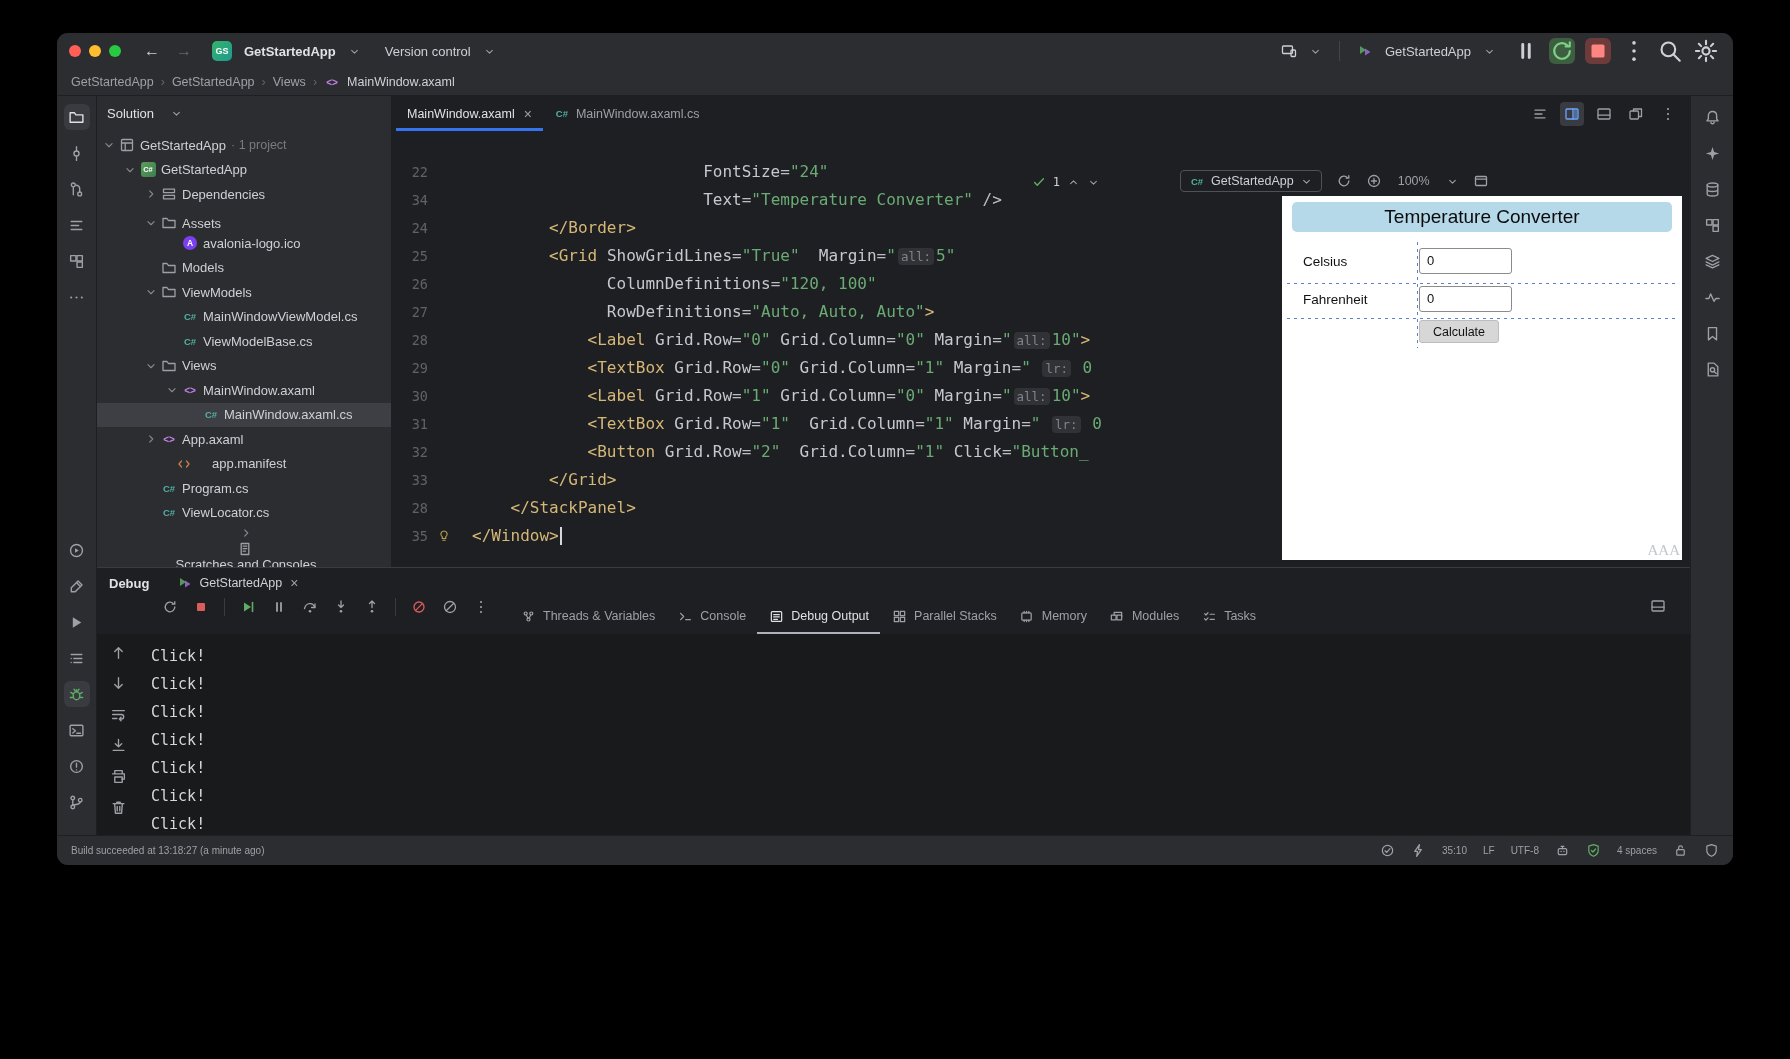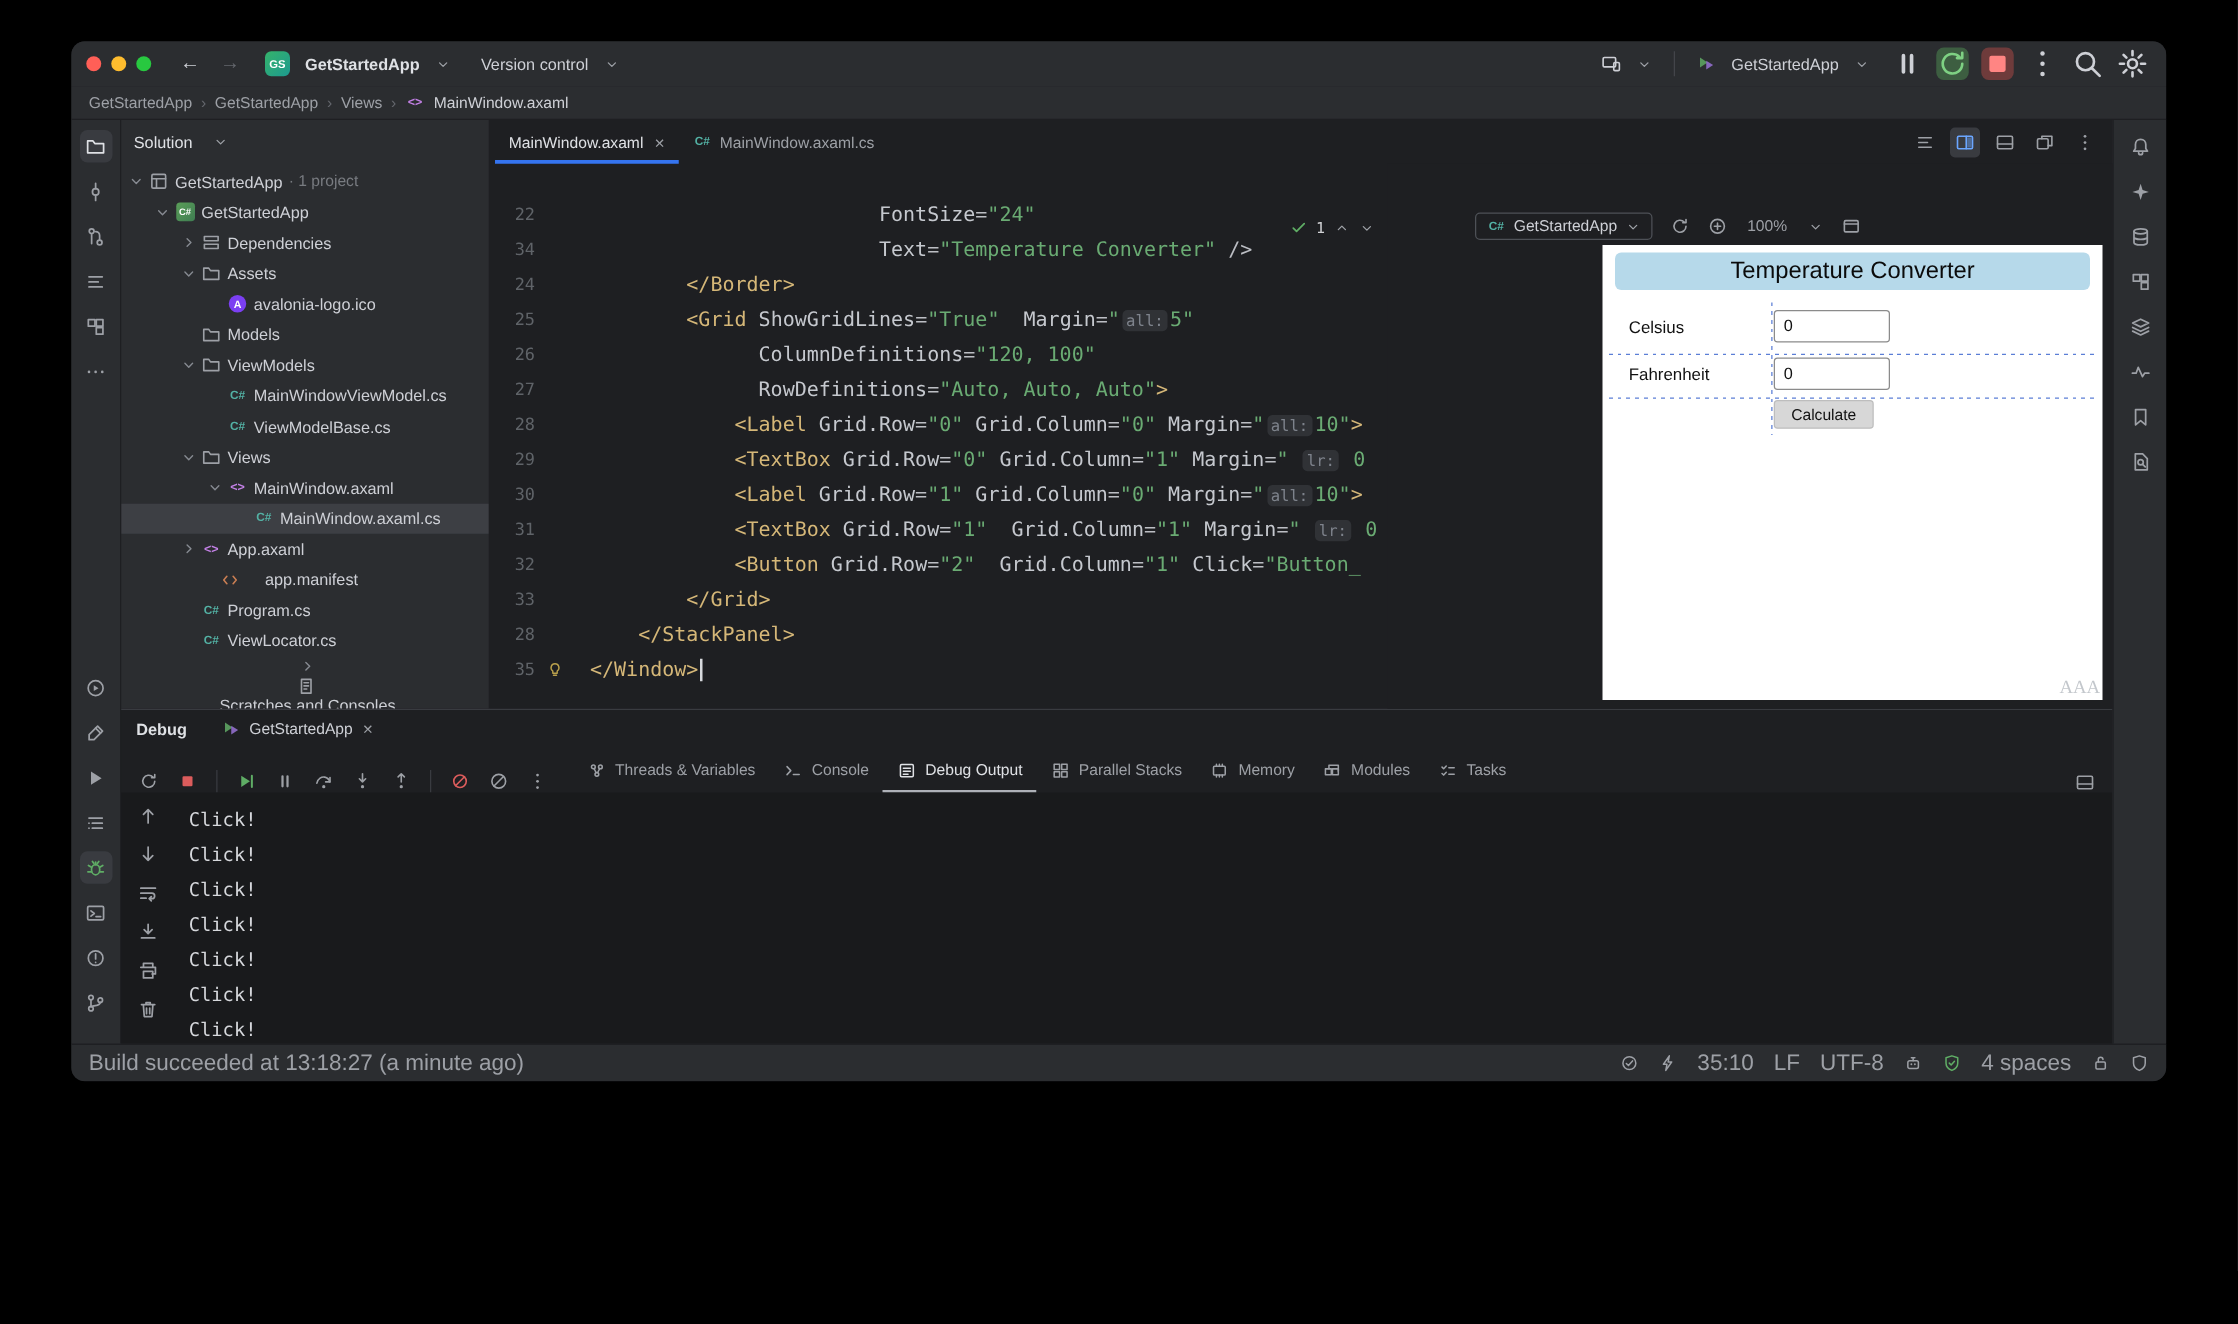--- a/index.html
+++ b/index.html
@@ -121,39 +121,39 @@
   .pv-btn{position:absolute;left:137px;top:124px;width:80px;height:23px;background:#d7d7d7;border:1px solid #bdbdbd;
           border-radius:3px;font-size:12.5px;color:#111;font-family:"Liberation Sans",sans-serif;padding:0;}
   .pv-mark{position:absolute;right:2px;bottom:1px;font-size:15px;color:#c3c7cc;font-family:"Liberation Serif",serif;}
 
   
   .debug{flex:1;display:flex;flex-direction:column;border-top:1px solid #393b40;background:#1e1f22;min-height:0;}
   .dbg-header{height:30px;display:flex;align-items:center;gap:28px;padding:0 12px;flex:none;}
   .dbg-title{font-size:13px;font-weight:600;color:#dfe1e5;}
   .dbg-session{display:flex;align-items:center;gap:6px;font-size:12.5px;color:#ced0d6;}
   .dbg-session .x{color:#9da0a6;font-size:14px;margin-left:2px;}
-  .dbg-toolbar{height:36px;display:flex;align-items:flex-end;padding:0 14px;flex:none;}
+  .dbg-toolbar{height:36px;display:flex;align-items:flex-start;padding:0 24px;flex:none;margin-left:41px;}
   .dtb-icons{display:flex;align-items:center;gap:15px;padding-right:20px;color:#9da0a6;}
   .dtb-icons .red{color:#db5c5c;}
   .dtb-icons .green{color:#5fad65;}
   .dsep{width:1px;height:18px;background:#393b40;}
   .dtabs{display:flex;align-items:center;height:36px;}
   .dtab{height:36px;display:flex;align-items:center;gap:7px;padding:0 11px;font-size:12.5px;color:#9da0a6;}
   .dtab svg{width:15px;height:15px;}
   .dtab.active{color:#dfe1e5;border-bottom:2px solid #aeb1b8;padding-top:2px;}
   .dtb-right{margin-left:auto;color:#9da0a6;}
   .dbg-body{flex:1;display:flex;min-height:0;background:#191a1c;}
   .conside{width:42px;flex:none;display:flex;flex-direction:column;align-items:center;padding-top:10px;gap:14px;color:#9da0a6;}
   .conside .ci{width:17px;height:17px;}
   .conlines{flex:1;font-family:"DejaVu Sans Mono",monospace;font-size:15px;line-height:28px;color:#d6d8dc;
             padding:8px 0 0 12px;overflow:hidden;}
 
   
   .statusbar{height:30px;background:#2b2d30;border-top:1px solid #1e1f22;display:flex;align-items:center;
-             padding:0 14px;font-size:18px;color:#9da0a6;flex:none;}
+             padding:0 14px;font-size:10px;color:#9da0a6;flex:none;}
   .sb-right{margin-left:auto;display:flex;align-items:center;gap:16px;}
   .sb-right .ci{width:15px;height:15px;}
   .sgreen{color:#5fad65;}
 </style>
 </head>
 <body>
 
 <div class="window">
 
   <div class="titlebar">
@@ -402,21 +402,21 @@
                 <span class="ticon">
                   <span class="ci" style="color:#9da0a6">
                     <svg viewBox="0 0 16 16" fill="none" stroke="currentColor" stroke-width="1.3" stroke-linecap="round" stroke-linejoin="round">
                       <rect x="2.5" y="3.2" width="11" height="3.4"></rect>
                       <rect x="2.5" y="9.4" width="11" height="3.4"></rect>
                     </svg>
                   </span>
                 </span>
                 <span class="tlabel">Dependencies</span>
               </div>
-              <div class="trow" style="padding-left: 46px;">
+              <div class="trow" style="padding-left: 46px; align-items: flex-end;">
                 <span class="tchev">
                   <svg viewBox="0 0 16 16" fill="none" stroke="currentColor" stroke-width="1.3" stroke-linecap="round" stroke-linejoin="round">
                     <path d="M4.5 6.5L8 10l3.5-3.5"></path>
                   </svg>
                 </span>
                 <span class="ticon">
                   <span class="ci" style="color:#9da0a6">
                     <svg viewBox="0 0 16 16" fill="none" stroke="currentColor" stroke-width="1.3" stroke-linecap="round" stroke-linejoin="round">
                       <path d="M2 3.5h4l1.4 2H14v7H2z"></path>
                     </svg>

